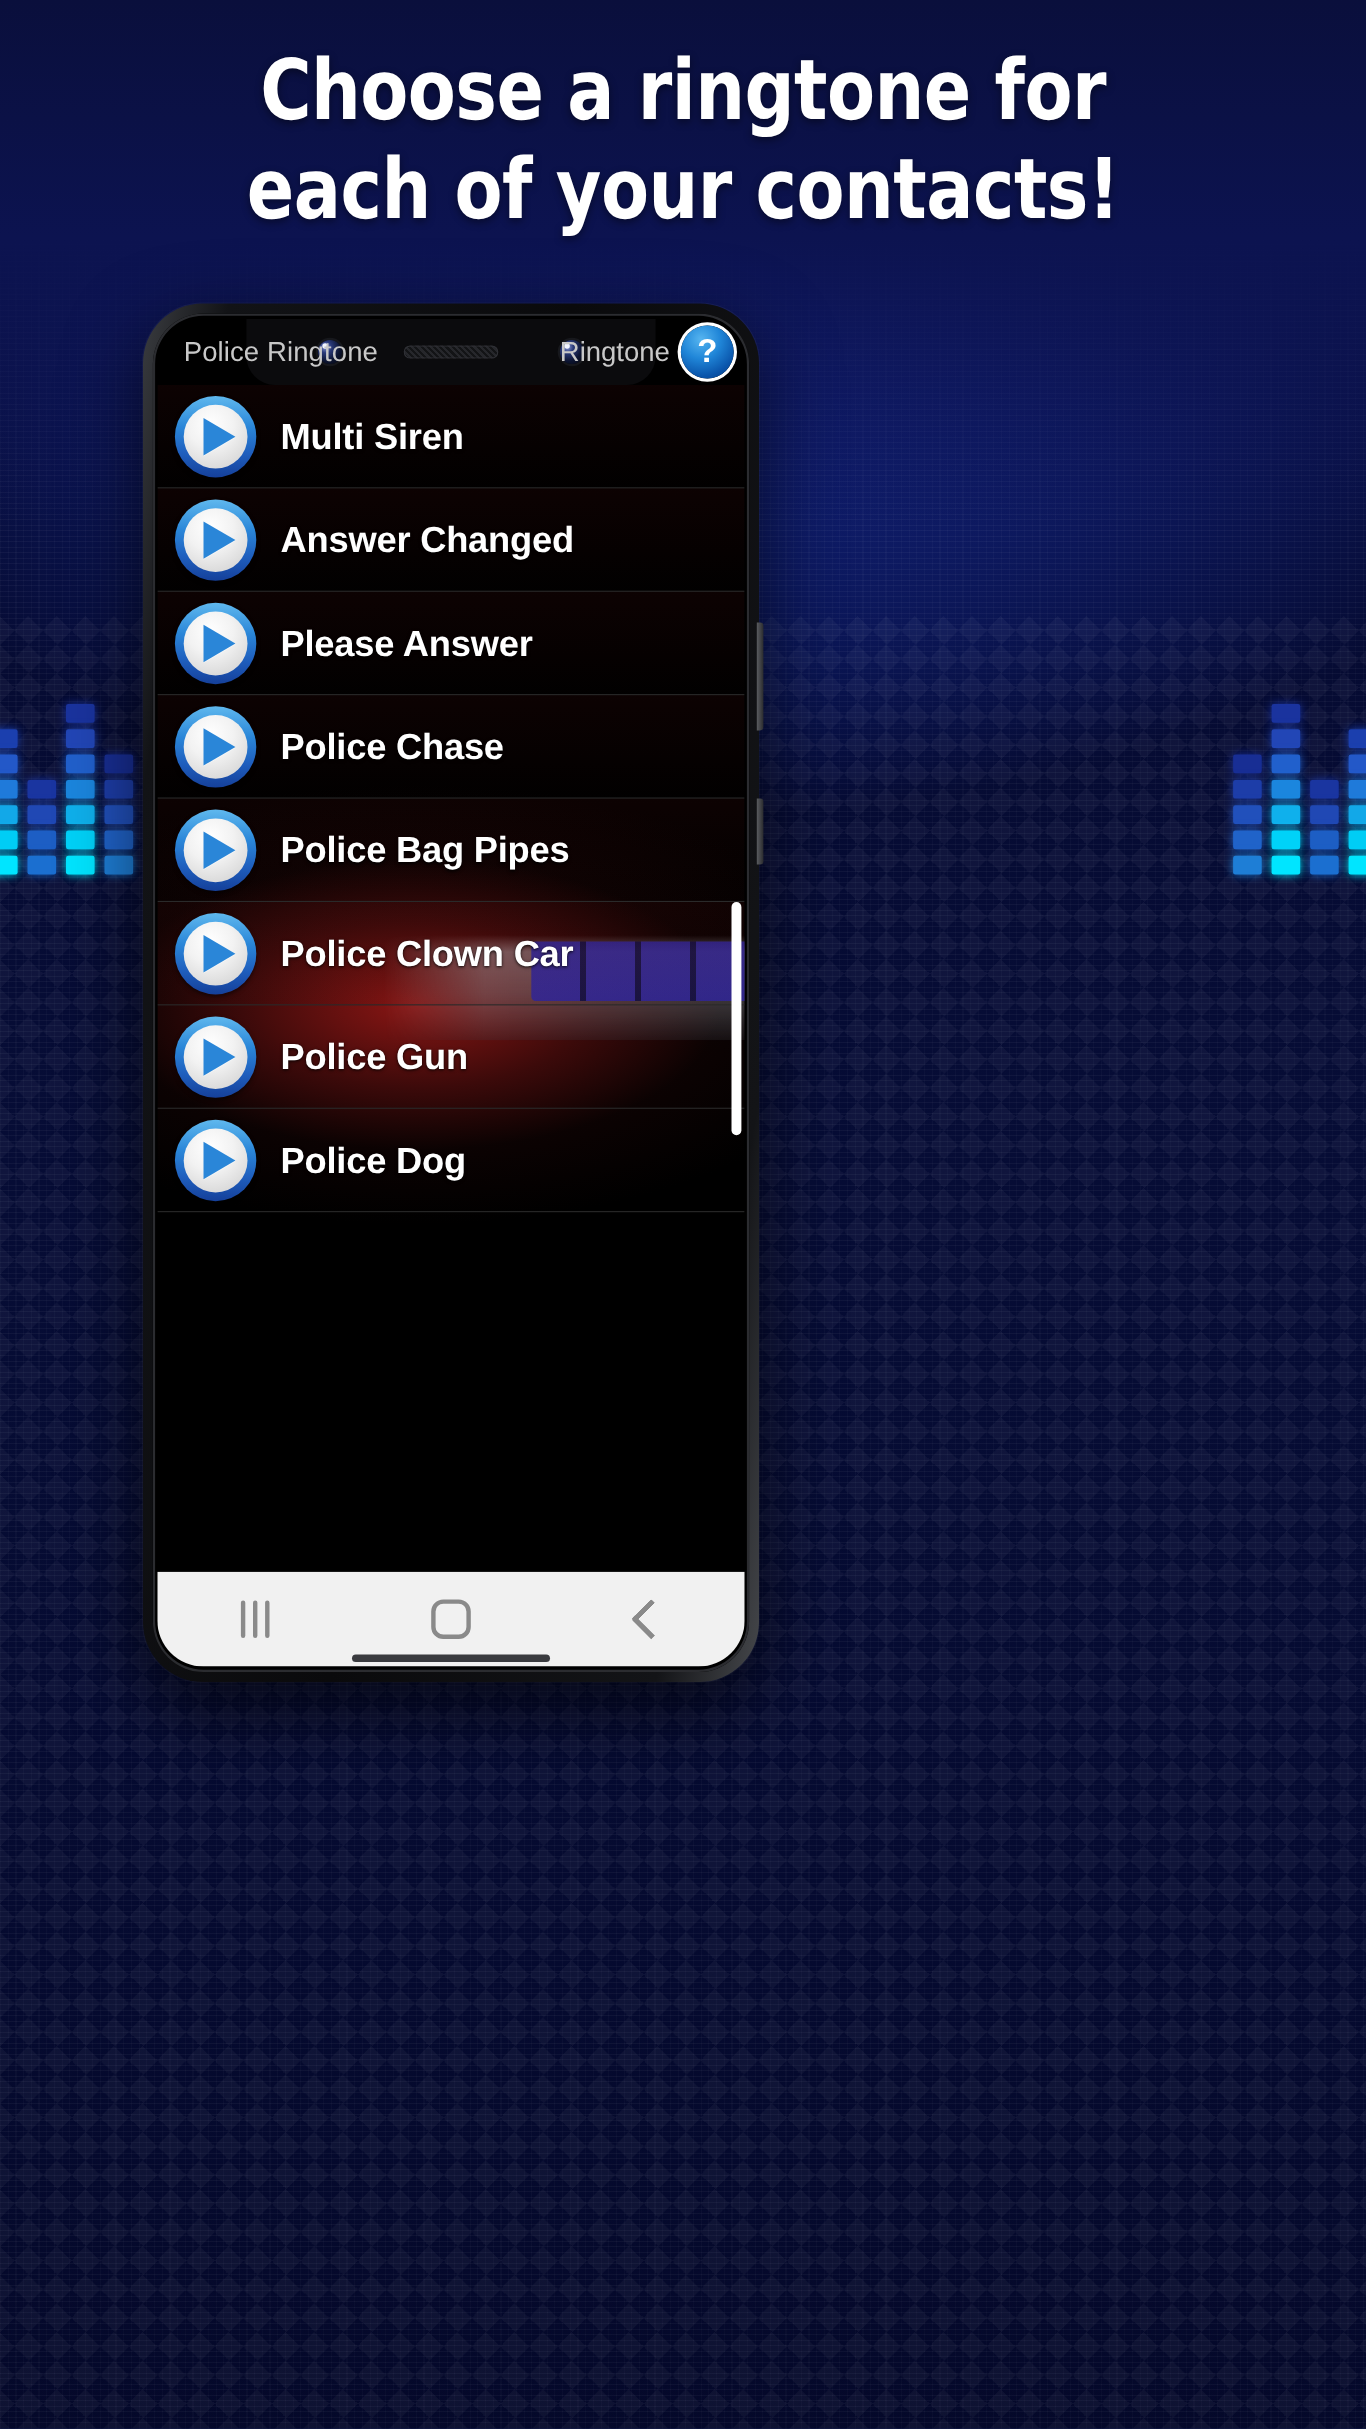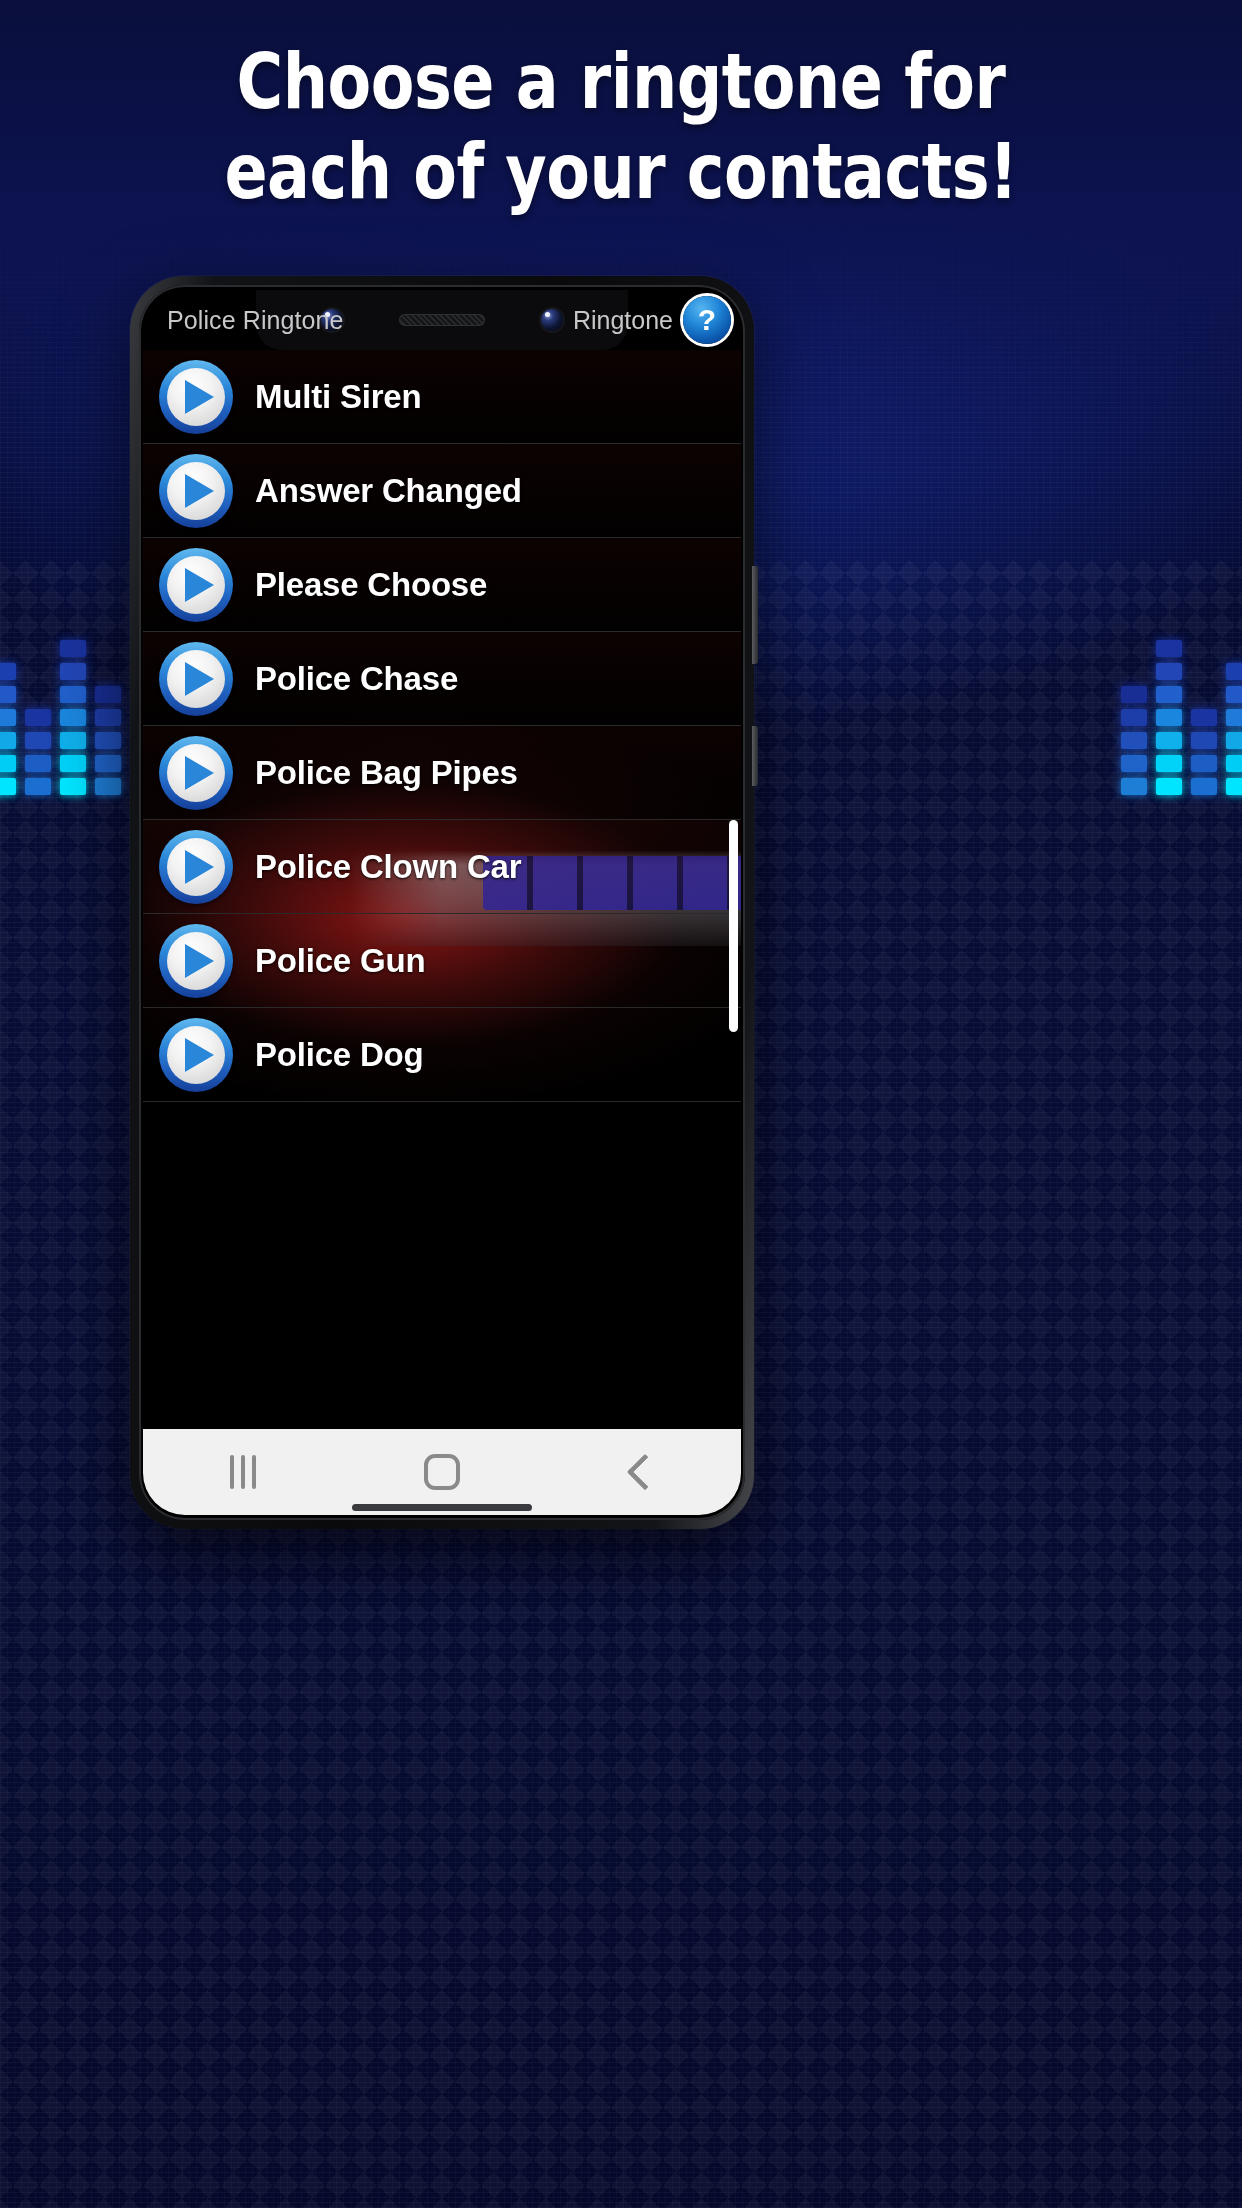--- a/index.html
+++ b/index.html
@@ -54,21 +54,21 @@
     text-shadow:0 3px 8px rgba(0,0,0,.45);
     transform:scaleX(0.93);
   }
   #headline .l { display:block; }
   #headline .l2 { margin-top:14px; }
 
   
   #phone {
     position:absolute;
     left:130px; top:276px;
-    width:624px; height:1253px;
+    width:560px; height:1253px;
     border-radius:54px;
     background:linear-gradient(100deg,#3a3c40 0%, #121316 10%, #0a0a0c 50%, #131417 88%, #46484c 100%);
     box-shadow:0 24px 70px rgba(0,0,0,.62), 0 0 0 1px rgba(255,255,255,.05);
     padding:9px;
   }
   #phone-inner {
     width:100%; height:100%;
     border-radius:46px;
     background:#000;
     padding:5px 4px;
@@ -364,21 +364,21 @@
                 </div>
               </div>
               <div class="row-label">Answer Changed</div>
             </div>
             <div class="row tinted">
               <div class="play-btn">
                 <div class="play-inner">
                   <div class="play-tri"></div>
                 </div>
               </div>
-              <div class="row-label">Please Choose</div>
+              <div class="row-label">Please Answer</div>
             </div>
             <div class="row tinted">
               <div class="play-btn">
                 <div class="play-inner">
                   <div class="play-tri"></div>
                 </div>
               </div>
               <div class="row-label">Police Chase</div>
             </div>
             <div class="row tinted">

